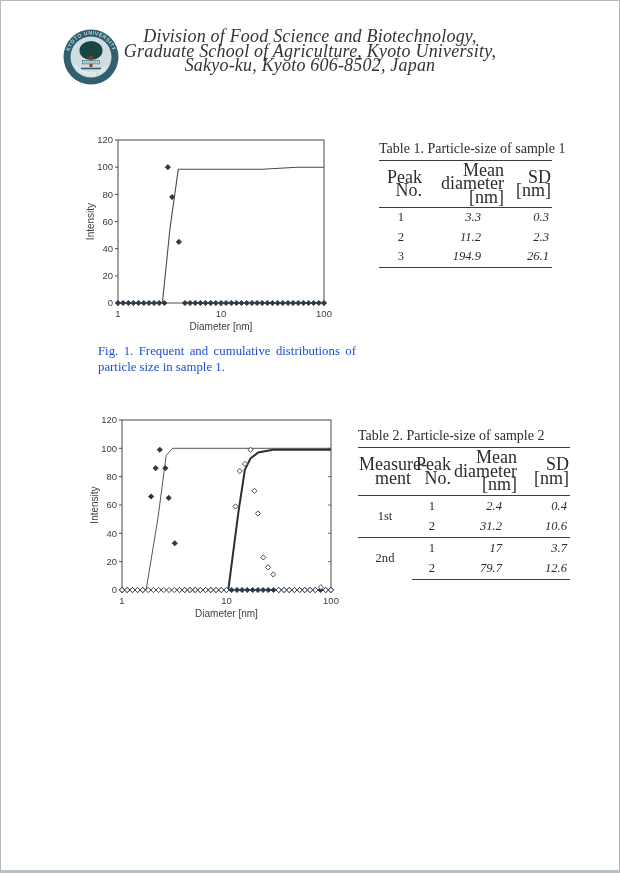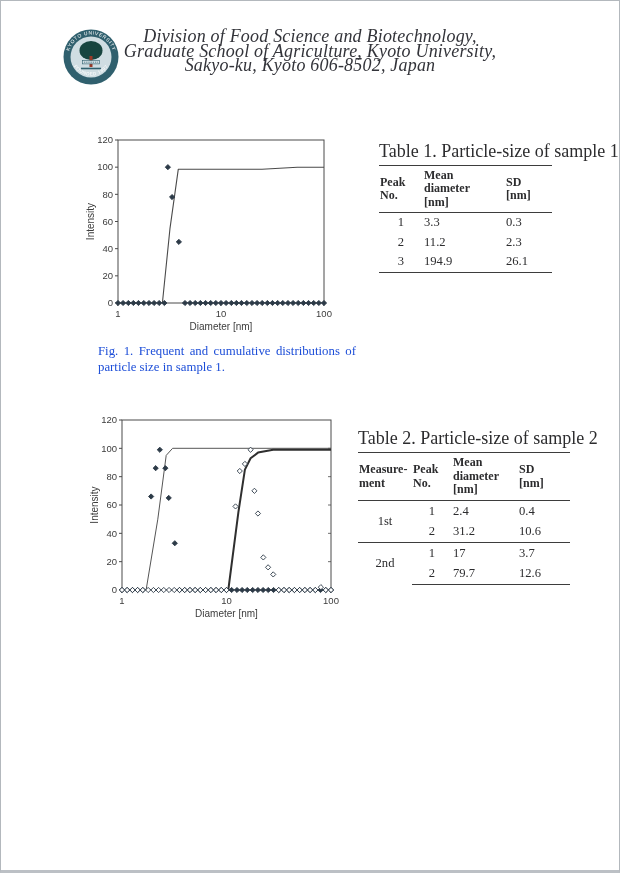--- a/index.html
+++ b/index.html
@@ -16,36 +16,36 @@
   }
   .chart{position:absolute;}
   svg text{font-family:"Liberation Sans",sans-serif;}
   .tick{font-size:9.5px;fill:#3c3c3c;}
   .axis{font-size:10px;fill:#3c3c3c;}
   .caption{
     position:absolute;font-size:12.8px;line-height:16px;color:#1d4ed8;
     text-align:justify;
   }
   .tblwrap{position:absolute;font-size:12.6px;color:#2c2c2e;}
-  .tbl-title{white-space:nowrap;margin:0 0 3px 0;font-size:18px;}
+  .tbl-title{white-space:nowrap;margin:0 0 3px 0;font-size:14px;}
   table.tbl{border-collapse:collapse;width:100%;table-layout:fixed;}
   table.tbl th{
-    font-weight:bold;text-align:left;vertical-align:middle;
-    white-space:pre-line;font-size:12px;line-height:13.5px;
+    font-weight:normal;text-align:right;vertical-align:middle;
+    white-space:pre-line;font-size:18px;line-height:13.5px;
     border-top:1.6px solid #3d3d3d;border-bottom:1.4px solid #3d3d3d;
   }
   table.t1 th{height:44px;}
   table.t2 th{height:45px;margin-left:15px;}
   table.t1 td{height:17.5px;}
   table.t2 td{height:18.5px;}
   table.tbl td{vertical-align:middle;font-size:12.6px;}
   table.tbl tbody tr.last td{border-bottom:1.6px solid #3d3d3d;}
   table.tbl tbody tr.grp td{border-top:1.3px solid #3d3d3d;}
   td.c{text-align:center;}
-  td.r{text-align:left;}
+  td.r{text-align:right;font-style:italic;}
   .pr24{padding-right:24px;}
   .pr18{padding-right:16px;}
   .pr2{padding-right:3px;}
 </style>
 </head>
 <body>
 
 <div class="page">
 
   <svg class="seal" width="58" height="58" viewBox="0 0 58 58">

